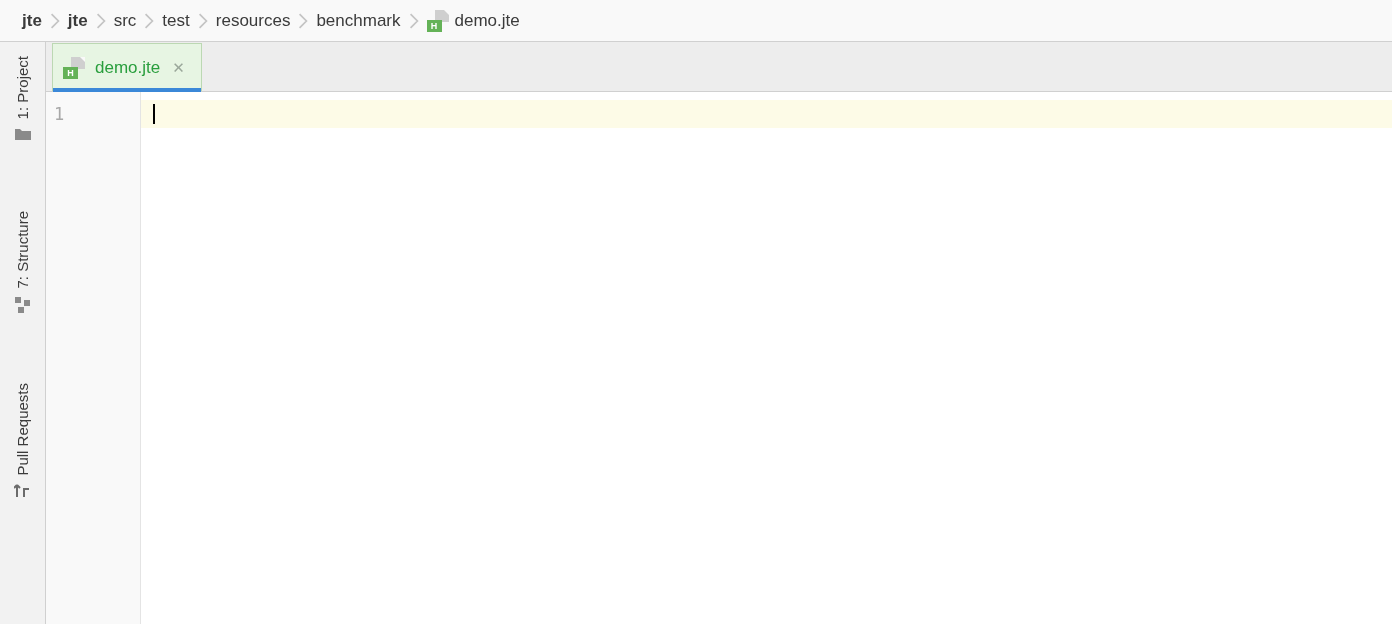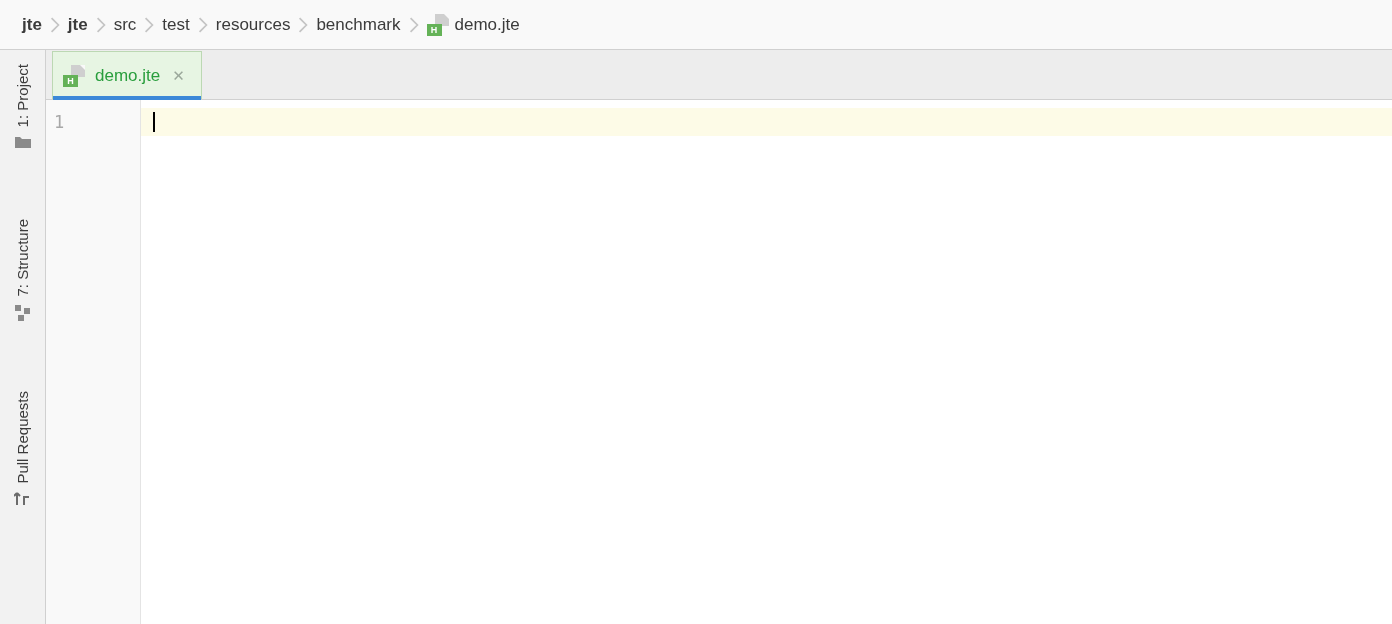--- a/index.html
+++ b/index.html
@@ -10,21 +10,21 @@
       background: #fff;
       width: 1392px;
       height: 624px;
       overflow: hidden;
       display: flex;
       flex-direction: column;
     }
 
     
     .breadcrumb-bar {
-      height: 50px;
+      height: 42px;
       background: #f9f9f9;
       border-bottom: 1px solid #d0d0d0;
       display: flex;
       align-items: center;
       padding-left: 16px;
       gap: 2px;
     }
     .crumb {
       display: flex;
       align-items: center;

